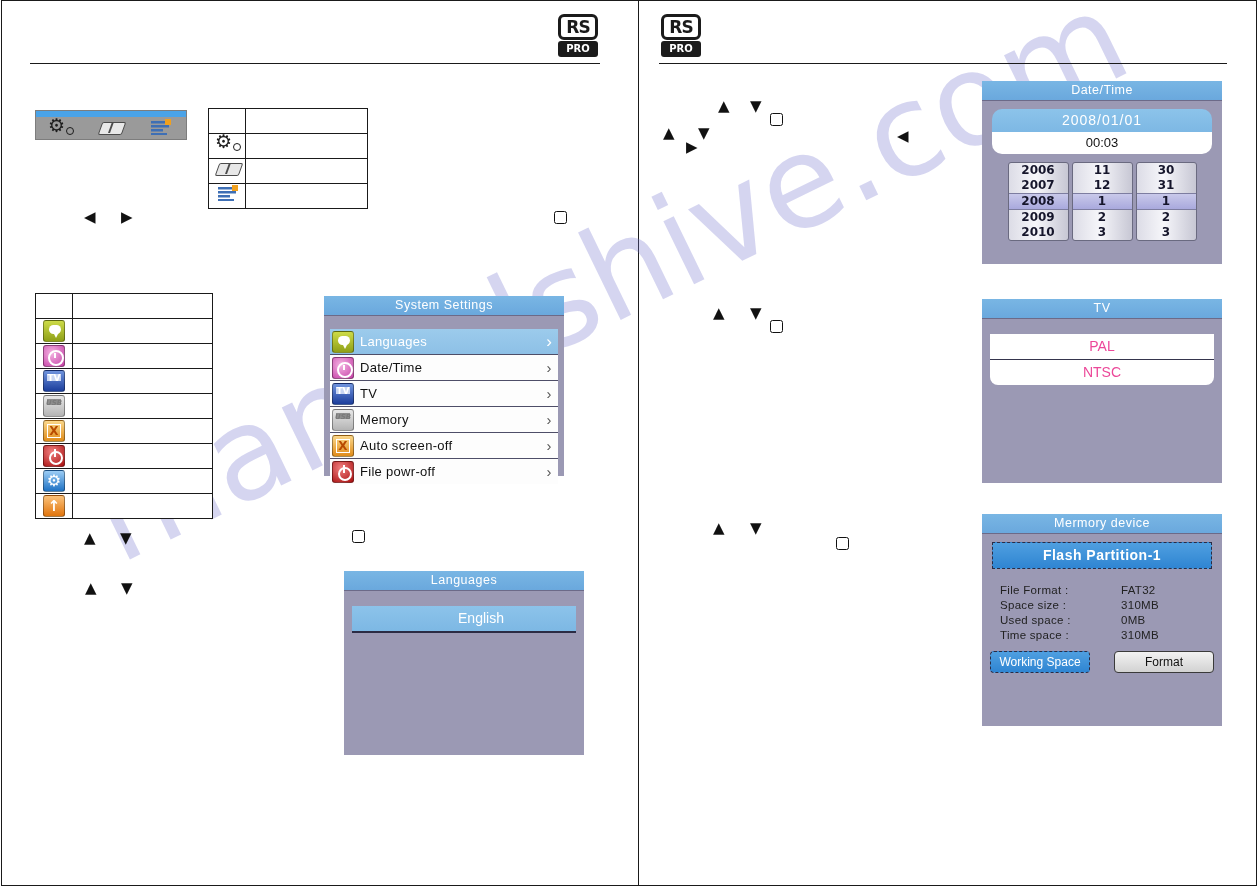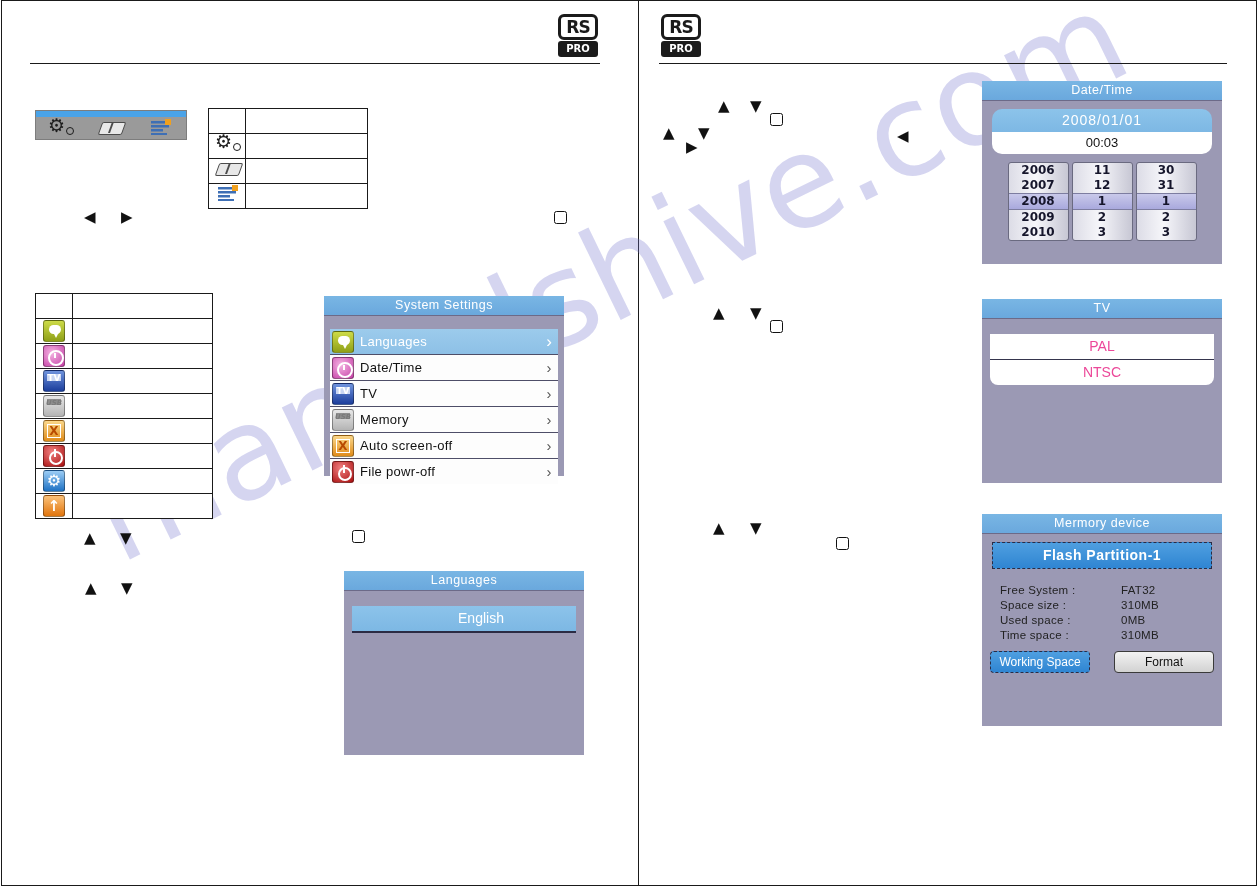--- a/index.html
+++ b/index.html
@@ -402,21 +402,21 @@
 <span class="glyph" style="left:750px;top:521px;">▼</span>
 <div class="keysq" style="left:836px;top:537px;"></div>
 
 <div class="lcd" style="left:982px;top:514px;width:240px;height:212px;">
   <div class="title">Mermory device</div>
   <div class="body">
     <div class="mem-part">Flash  Partition-1</div>
 
     <div class="mem-info">
       <div class="r">
-        <span class="k">Free System :</span>
+        <span class="k">File Format :</span>
         <span class="v">FAT32</span>
       </div>
       <div class="r">
         <span class="k">Space size   :</span>
         <span class="v">310MB</span>
       </div>
       <div class="r">
         <span class="k">Used space :</span>
         <span class="v">0MB</span>
       </div>

